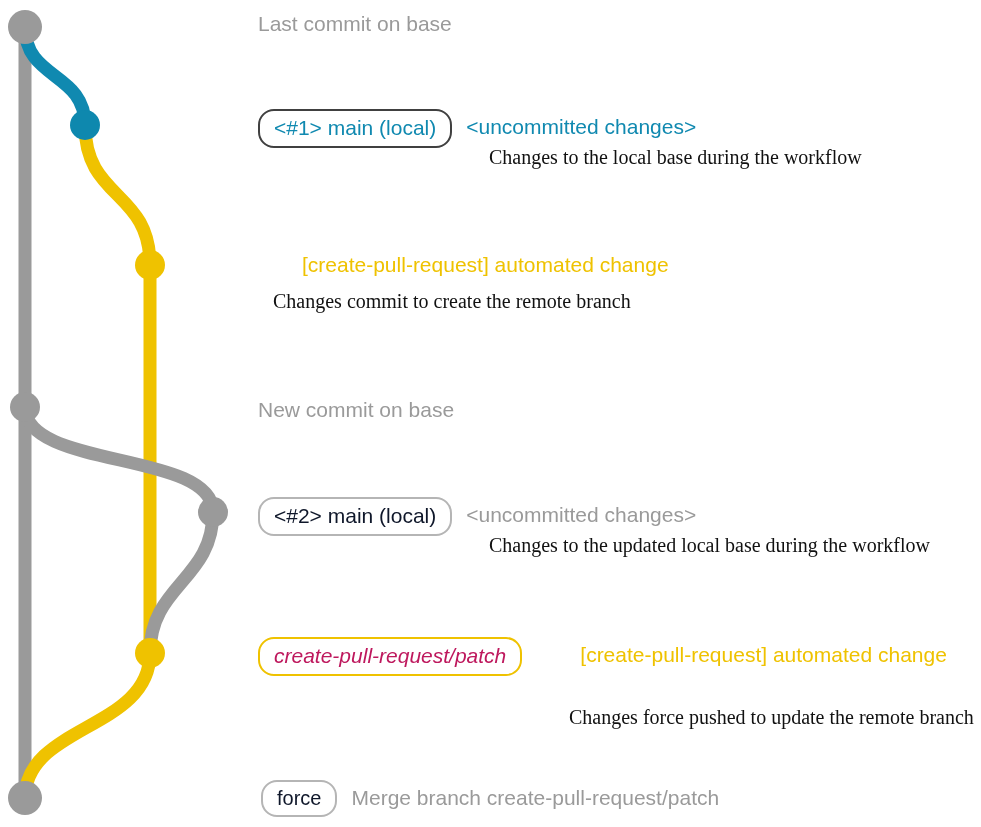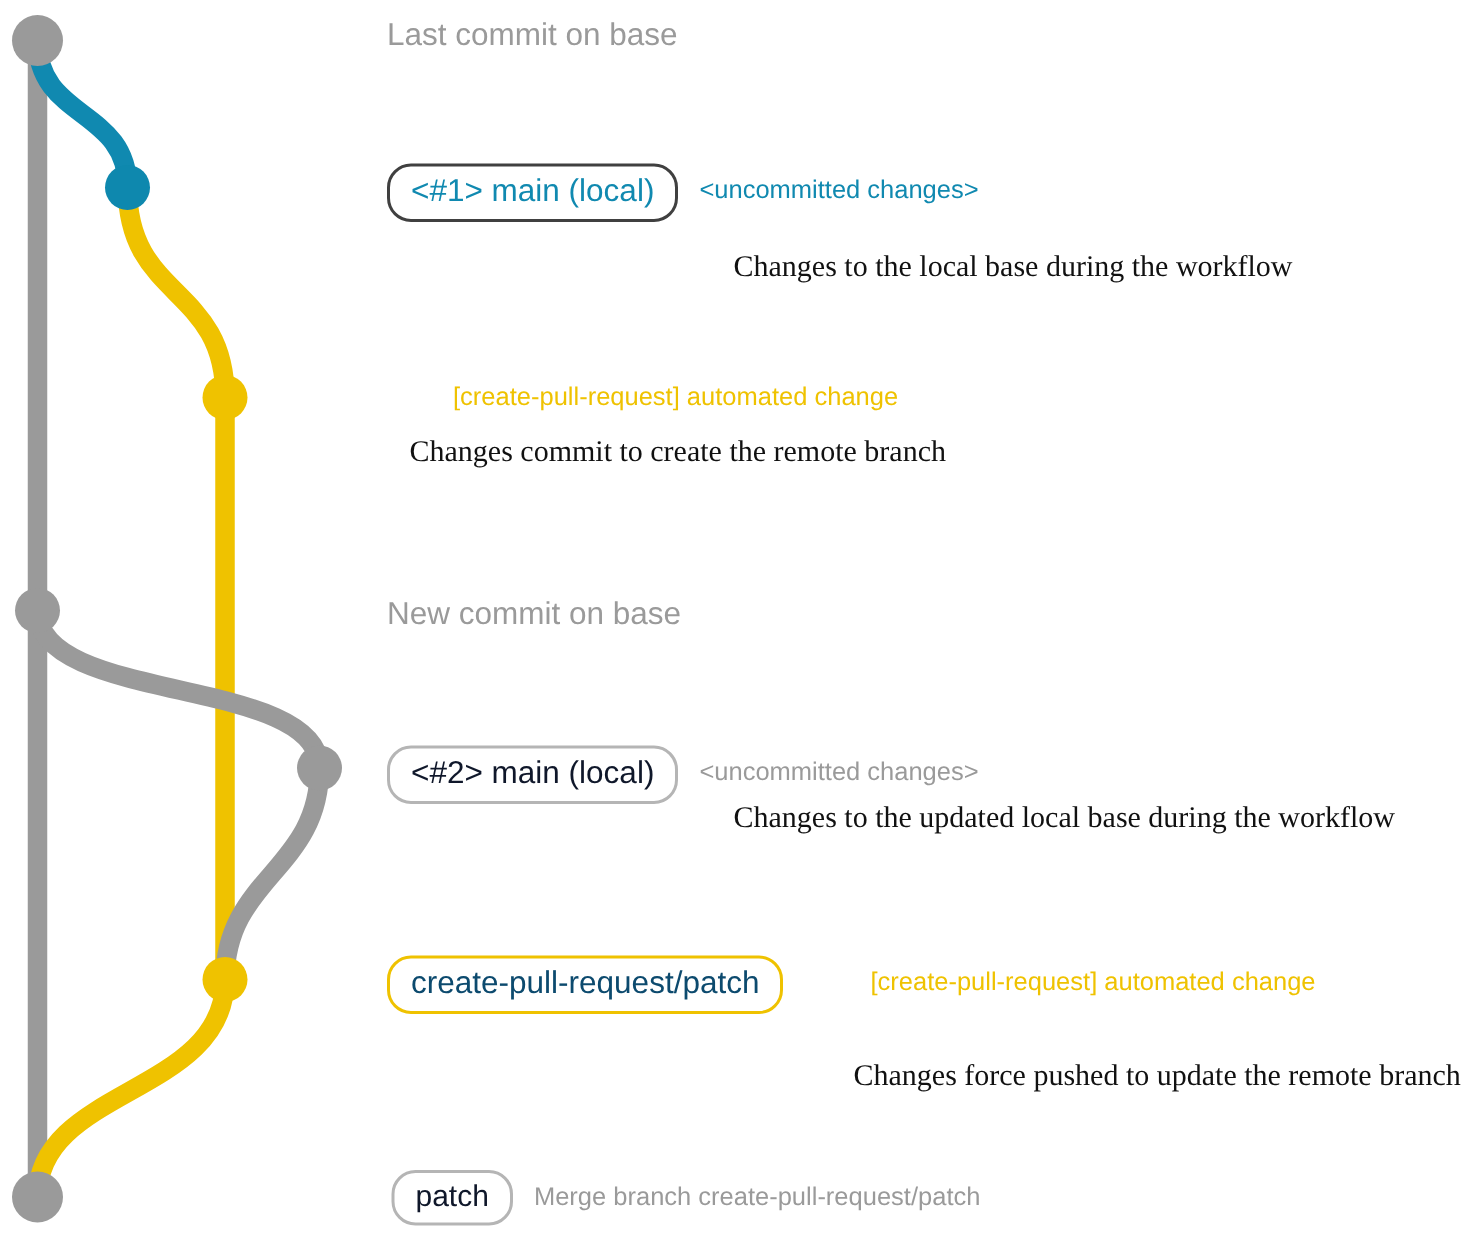--- a/index.html
+++ b/index.html
@@ -61,32 +61,33 @@
     background: #ffffff;
     box-sizing: border-box;
   }
   .pill.gray {
     border-color: #b5b5b5;
     color: #0f172a;
     text-align: center;
   }
   .pill.yellow {
     border-color: #efc200;
-    color: #0c4a6e;
+    color: #be185d;
+    font-style: italic;
   }
   .pill.small {
     font-size: 20px;
     padding: 4px 14px 5px 14px;
     border-width: 2px;
   }
 
   
   .subject {
     font-family: "Liberation Sans", sans-serif;
-    font-size: 17px;
+    font-size: 21px;
     line-height: 24px;
     white-space: nowrap;
     padding-top: 6px;
   }
   .subject.blue   { color: #1089b0; }
   .subject.gray   { color: #9a9a9a; }
   .subject.yellow { color: #efc200; margin-left: 44px; }
 
   .subject.standalone { padding-top: 0; }
 
@@ -132,21 +133,21 @@
 
   <div class="row" style="left:255px; top:11px;">
     <span class="heading-text">Last commit on base</span>
   </div>
 
   <div class="row" style="left:255px; top:109px;">
     <span class="pill">&lt;#1&gt; main (local)</span>
     <span class="pill-gap"></span>
     <span class="subject blue">&lt;uncommitted changes&gt;</span>
   </div>
-  <div class="desc" style="left:486px; top:146px;margin-top:21px;">Changes to the local base during the workflow</div>
+  <div class="desc" style="left:486px; top:146px;">Changes to the local base during the workflow</div>
 
   <div class="row" style="left:255px; top:253px;">
     <span class="subject yellow standalone">[create-pull-request] automated change</span>
   </div>
   <div class="desc" style="left:270px; top:290px;">Changes commit to create the remote branch</div>
 
   <div class="row" style="left:255px; top:397px;text-align:center;">
     <span class="heading-text">New commit on base</span>
   </div>
 
@@ -158,18 +159,18 @@
   <div class="desc" style="left:486px; top:534px;">Changes to the updated local base during the workflow</div>
 
   <div class="row" style="left:255px; top:637px;">
     <span class="pill yellow">create-pull-request/patch</span>
     <span class="pill-gap"></span>
     <span class="subject yellow">[create-pull-request] automated change</span>
   </div>
   <div class="desc" style="left:566px; top:674px;margin-top:32px;">Changes force pushed to update the remote branch</div>
 
   <div class="row" style="left:258px; top:780px;">
-    <span class="pill gray small">patch</span>
+    <span class="pill gray small">force</span>
     <span class="pill-gap"></span>
     <span class="subject gray">Merge branch create-pull-request/patch</span>
   </div>
 
 </div>
 
 </body></html>

